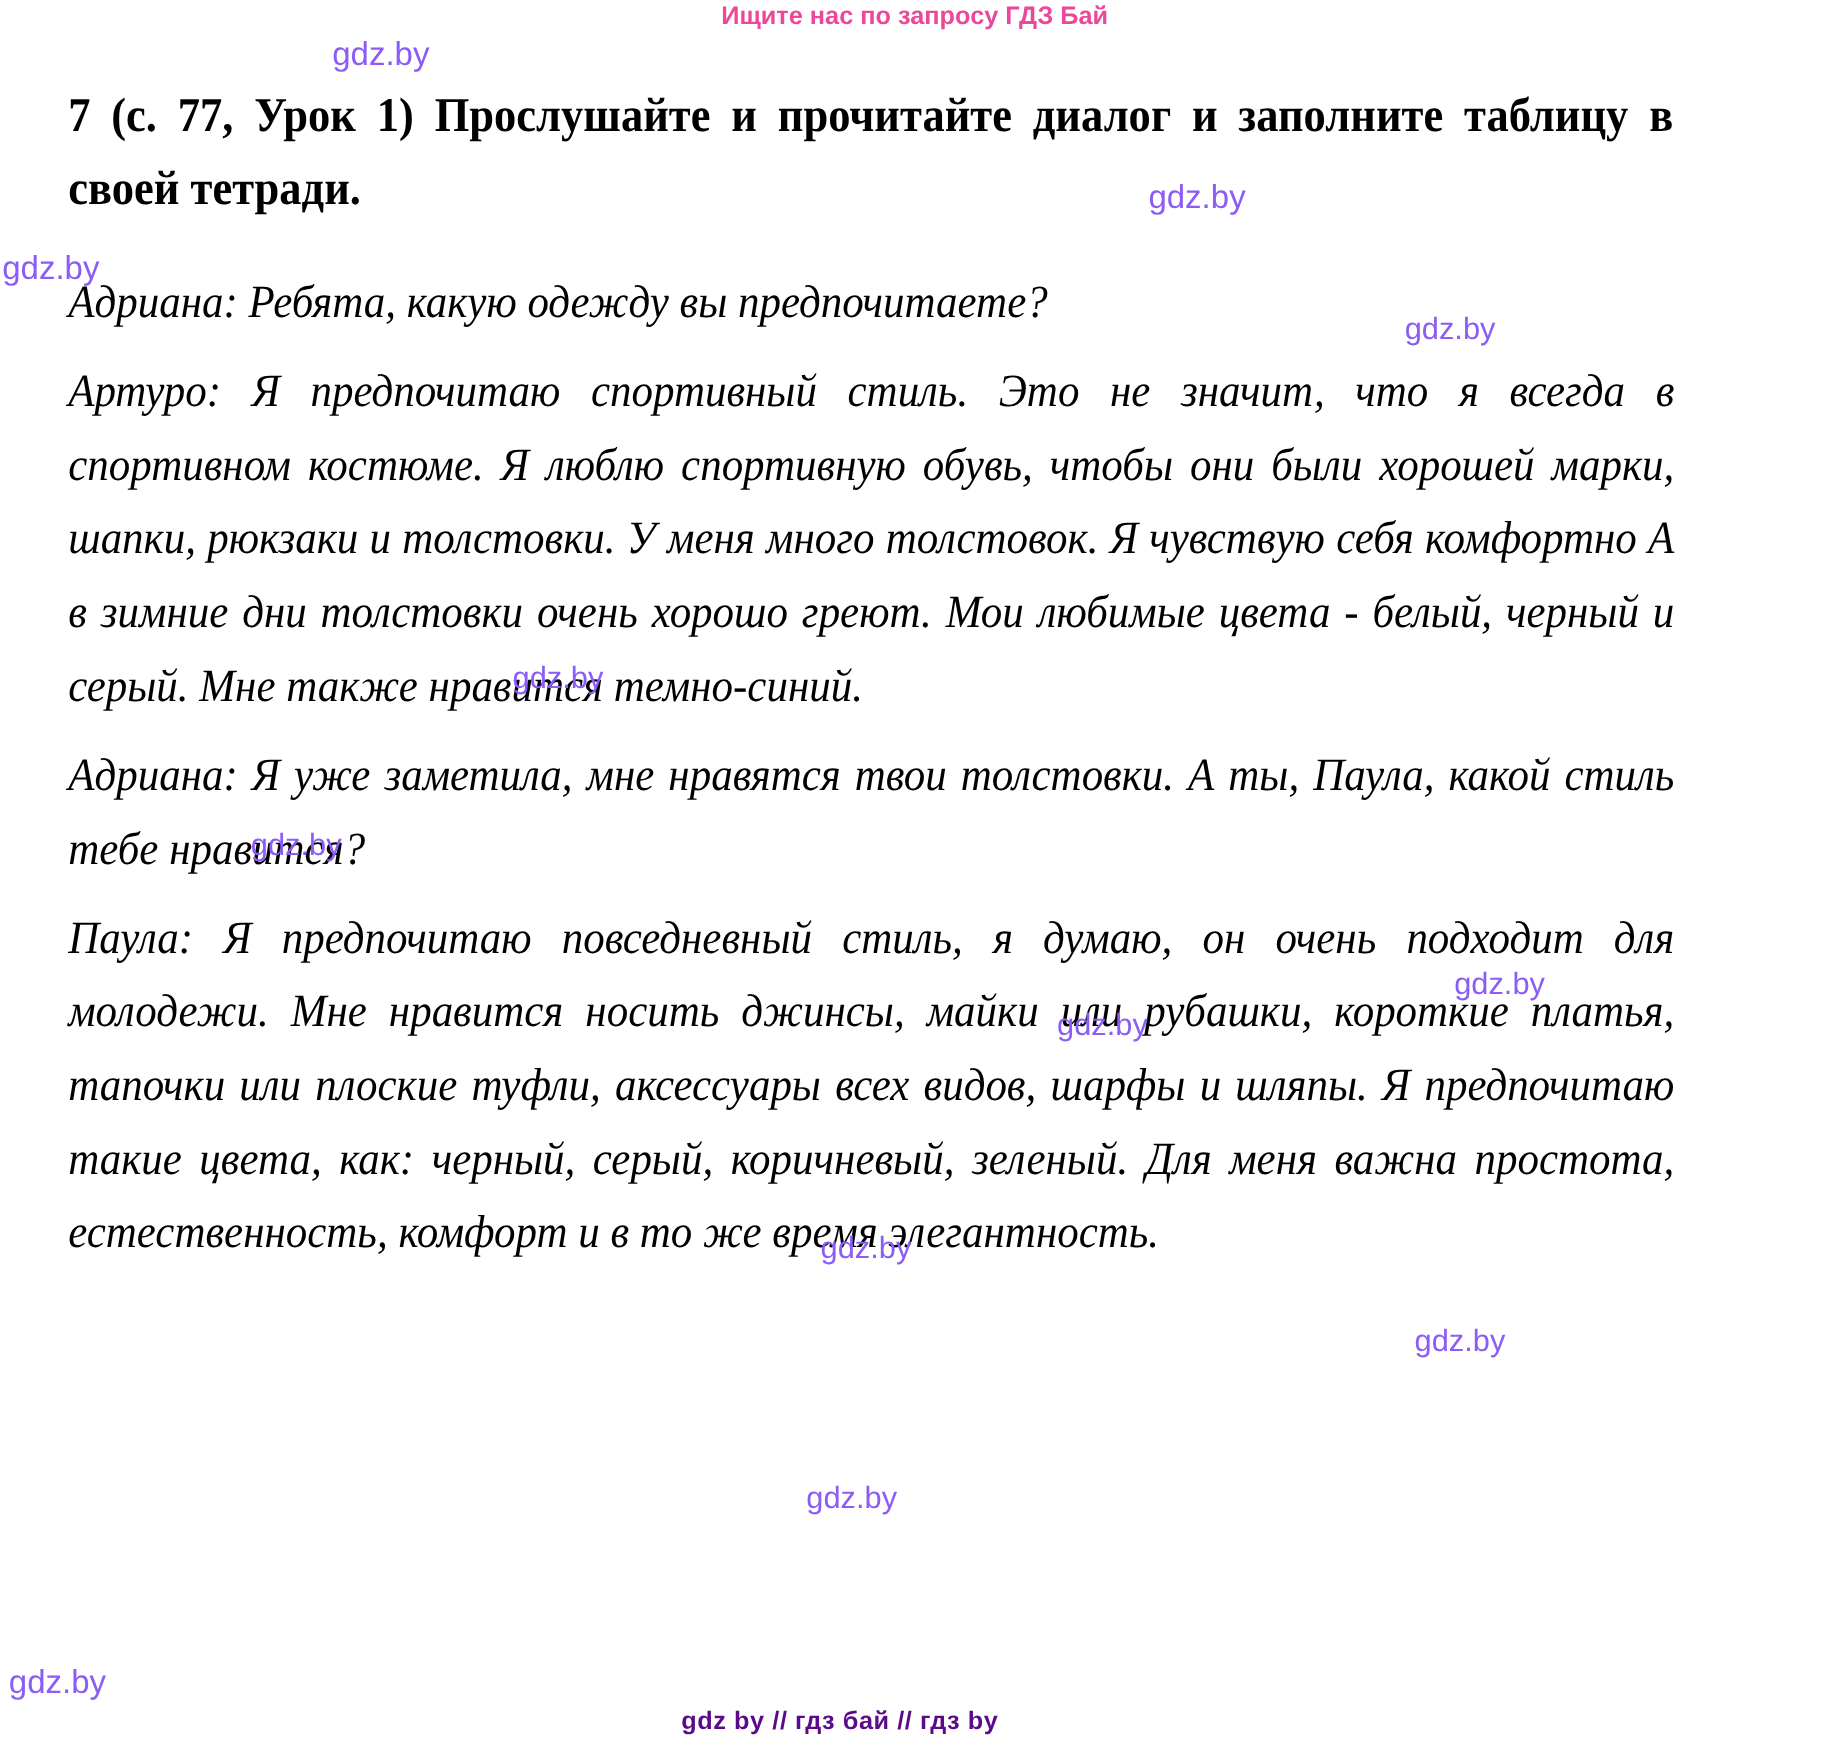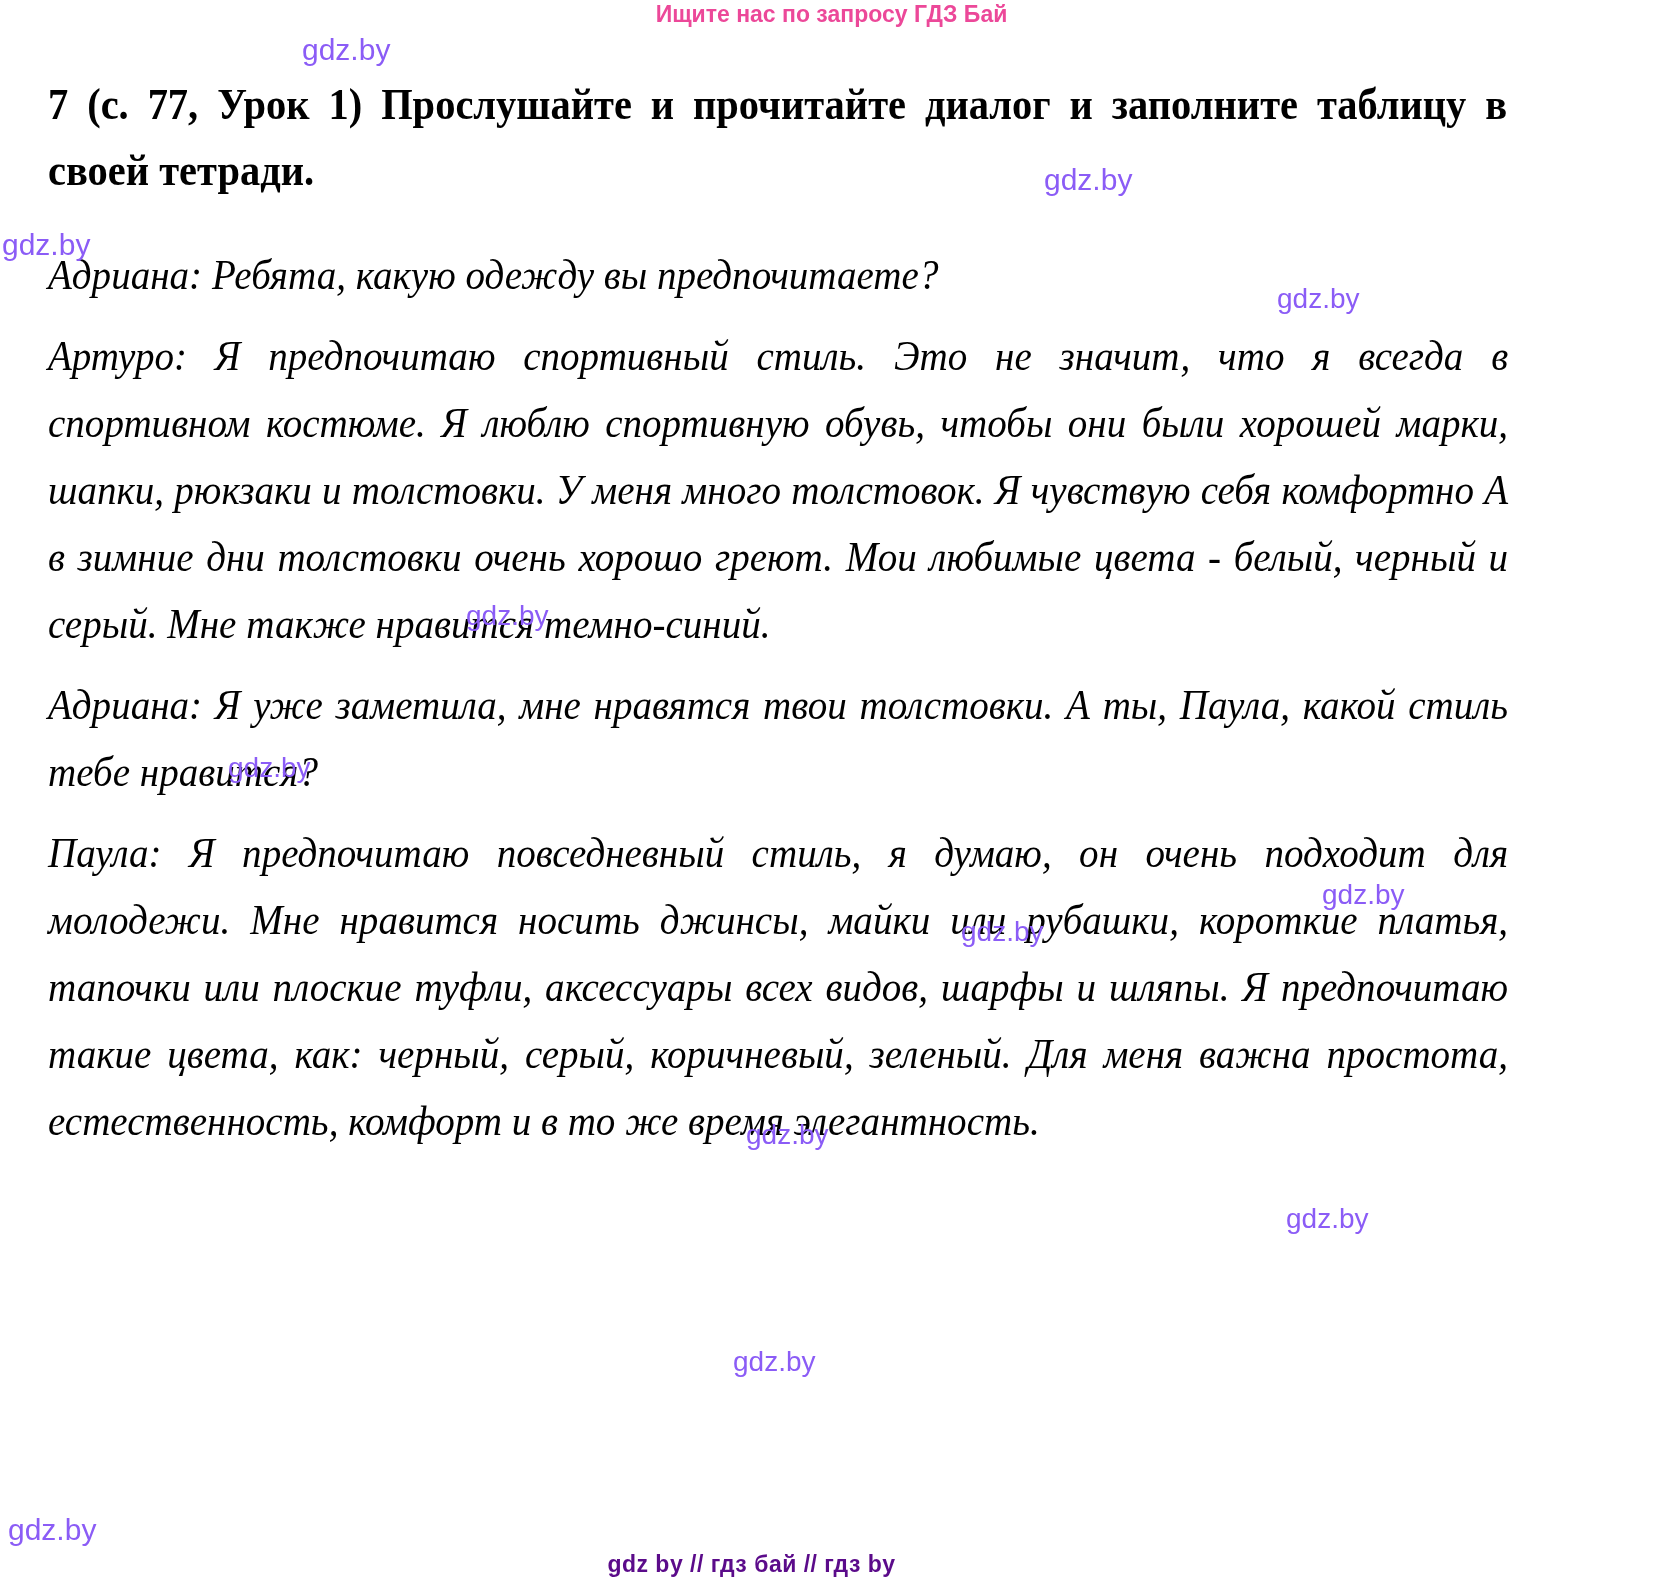--- a/index.html
+++ b/index.html
@@ -29,21 +29,21 @@
     font-weight: 700;
     color: #22cc33;
     letter-spacing: 0px;
     line-height: 28px;
     white-space: nowrap;
   }
 
   
   .content {
     position: absolute;
-    left: 48px;
+    left: 62px;
     top: 72px;
     width: 1460px;
   }
 
   .exercise-title {
     font-family: "Liberation Serif", "DejaVu Serif", serif;
     font-weight: 700;
     font-size: 44px;
     line-height: 66px;
     text-align: justify;
@@ -84,21 +84,21 @@
     font-family: "Liberation Sans", "DejaVu Sans", sans-serif;
     font-weight: 400;
     color: #8b5cf6;
     white-space: nowrap;
     pointer-events: none;
   }
 
   
   .footer-strip {
     position: absolute;
-    left: 0;
+    left: 12px;
     bottom: 18px;
     width: 1503px;
     text-align: center;
     font-family: "Liberation Sans", "DejaVu Sans", sans-serif;
     font-size: 23px;
     font-weight: 700;
     color: #5b0b8a;
     letter-spacing: 0.5px;
     white-space: nowrap;
   }

